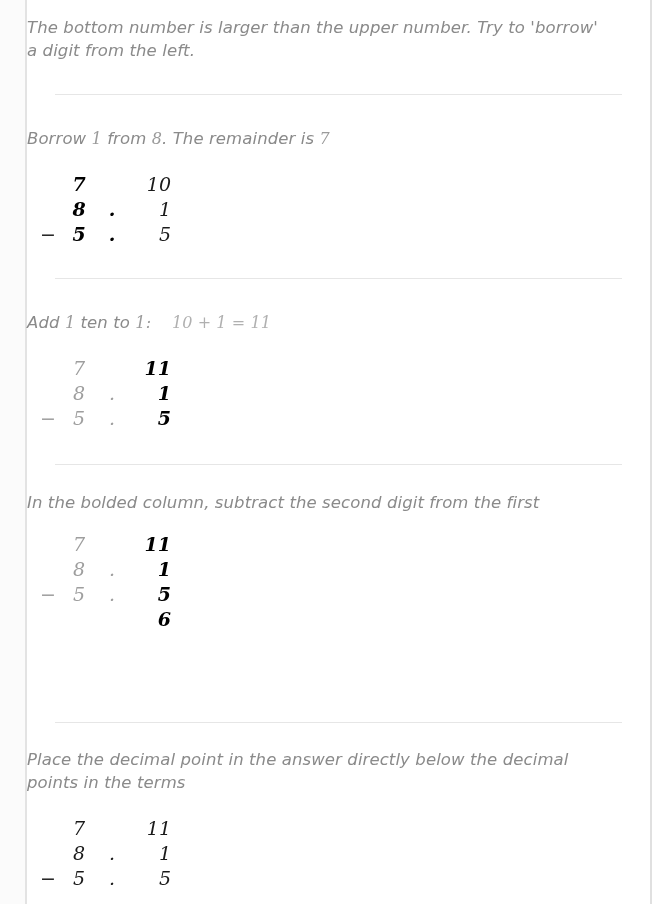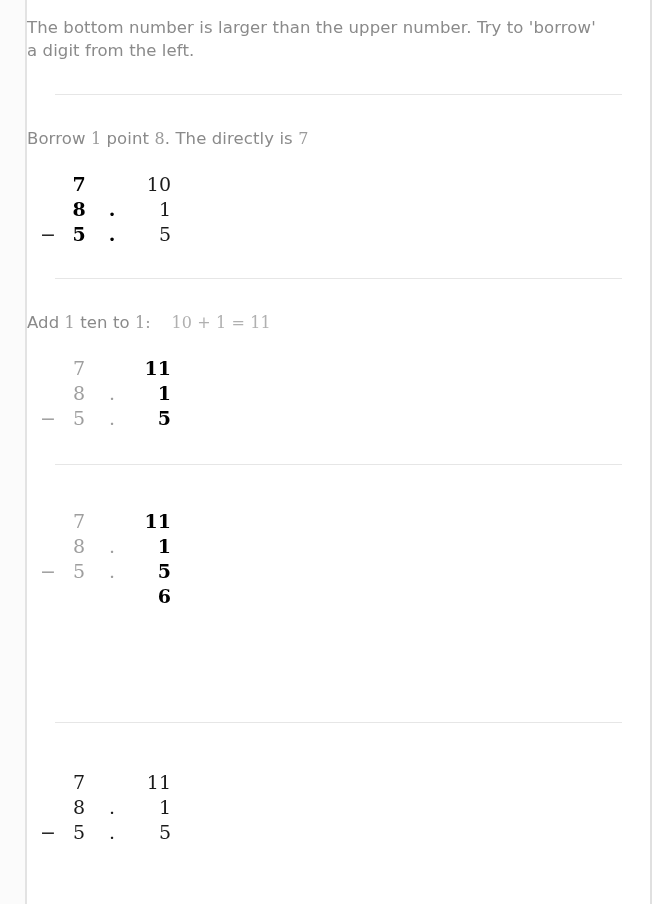--- a/index.html
+++ b/index.html
@@ -104,42 +104,42 @@
   .plain  { color: #1a1a1a; font-weight: normal; }
 
   .sum-rule {
     height: 2px;
     background: #000000;
     width: 136px;
     margin: 2px 0 1px 0;
   }
   .answer-row { display: block; height: 25px; white-space: nowrap; }
 
-  .block { position: absolute; left: 0; right: 4px; }
+  .block { position: absolute; left: 0; right: 4px; font-style: italic; }
 </style>
 </head>
 <body>
 
 <div class="page-frame">
   <div class="gutter-strip"></div>
   <div class="gutter-rule"></div>
   <div class="right-rule"></div>
 
   <div class="content">
 
     <div class="block" style="top:16px;">
       <div class="step-text">The bottom number is larger than the upper number.  Try to 'borrow' a digit from the left.</div>
     </div>
 
     <div class="block" style="top:94px; left:28px;">
       <hr class="divider">
     </div>
 
     <div class="block" style="top:127px;">
-      <div class="step-text"><span>Borrow </span><span class="num">1</span><span> point </span><span class="num">8</span><span>.  The directly is </span><span class="num">7</span></div>
+      <div class="step-text"><span>Borrow </span><span class="num">1</span><span> from </span><span class="num">8</span><span>.  The remainder is </span><span class="num">7</span></div>
 
       <div class="sum" style="margin-top:22px; margin-left:8px;">
         <span class="sum-row"><span class="cell c-op"></span><span class="cell c-d1 bold">7</span><span class="cell c-dot bold"></span><span class="cell c-d2 plain">10</span></span>
         <span class="sum-row"><span class="cell c-op"></span><span class="cell c-d1 bold">8</span><span class="cell c-dot bold">.</span><span class="cell c-d2 plain">1</span></span>
         <span class="sum-row"><span class="cell c-op plain">−</span><span class="cell c-d1 bold">5</span><span class="cell c-dot bold">.</span><span class="cell c-d2 plain">5</span></span>
       </div>
     </div>
 
     <div class="block" style="top:278px; left:28px;">
       <hr class="divider">
@@ -153,35 +153,37 @@
         <span class="sum-row"><span class="cell c-op"></span><span class="cell c-d1 faint">8</span><span class="cell c-dot faint">.</span><span class="cell c-d2 bold">1</span></span>
         <span class="sum-row"><span class="cell c-op faint">−</span><span class="cell c-d1 faint">5</span><span class="cell c-dot faint">.</span><span class="cell c-d2 bold">5</span></span>
       </div>
     </div>
 
     <div class="block" style="top:464px; left:28px;">
       <hr class="divider">
     </div>
 
     <div class="block" style="top:491px;">
+      <div class="step-text">In the bolded column, subtract the second digit from the first</div>
 
       <div class="sum" style="margin-top:18px; margin-left:8px;">
         <span class="sum-row"><span class="cell c-op"></span><span class="cell c-d1 faint">7</span><span class="cell c-dot faint"></span><span class="cell c-d2 bold">11</span></span>
         <span class="sum-row"><span class="cell c-op"></span><span class="cell c-d1 faint">8</span><span class="cell c-dot faint">.</span><span class="cell c-d2 bold">1</span></span>
         <span class="sum-row"><span class="cell c-op faint">−</span><span class="cell c-d1 faint">5</span><span class="cell c-dot faint">.</span><span class="cell c-d2 bold">5</span></span>
         <span class="sum-rule"></span>
         <span class="answer-row"><span class="cell c-op"></span><span class="cell c-d1"></span><span class="cell c-dot"></span><span class="cell c-d2 bold">6</span></span>
       </div>
     </div>
 
     <div class="block" style="top:722px; left:28px;">
       <hr class="divider">
     </div>
 
     <div class="block" style="top:748px;">
+      <div class="step-text">Place the decimal point in the answer directly below the decimal points in the terms</div>
 
       <div class="sum" style="margin-top:22px; margin-left:8px;">
         <span class="sum-row"><span class="cell c-op"></span><span class="cell c-d1 plain">7</span><span class="cell c-dot plain"></span><span class="cell c-d2 plain">11</span></span>
         <span class="sum-row"><span class="cell c-op"></span><span class="cell c-d1 plain">8</span><span class="cell c-dot plain">.</span><span class="cell c-d2 plain">1</span></span>
         <span class="sum-row"><span class="cell c-op plain">−</span><span class="cell c-d1 plain">5</span><span class="cell c-dot plain">.</span><span class="cell c-d2 plain">5</span></span>
         <span class="sum-rule"></span>
       </div>
     </div>
 
   </div>

